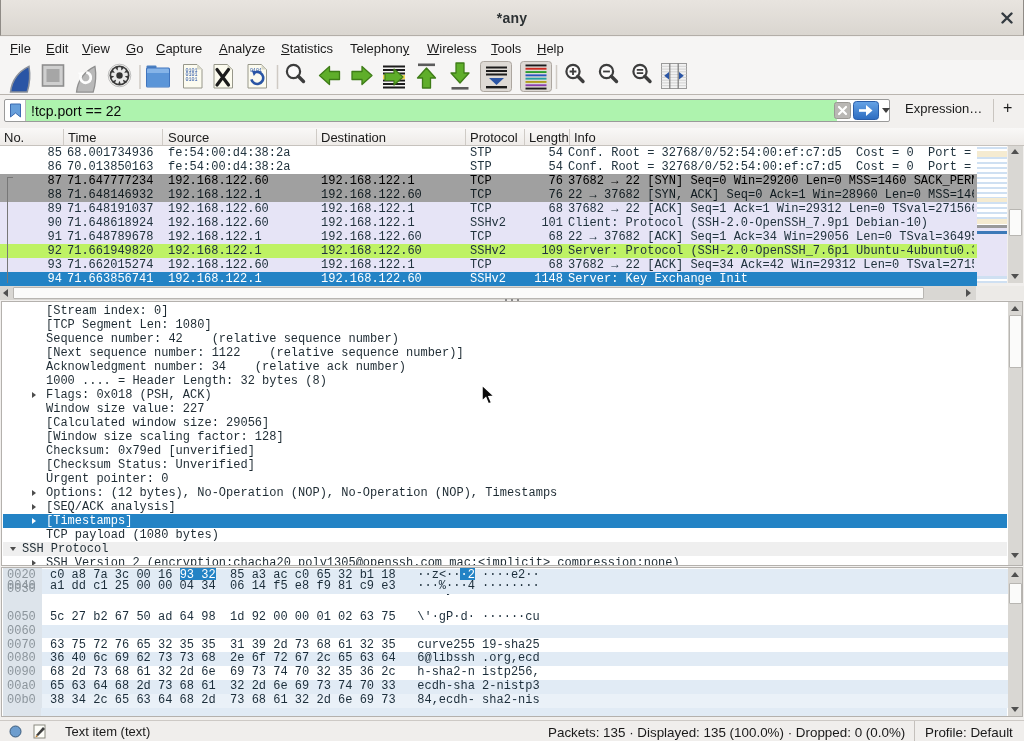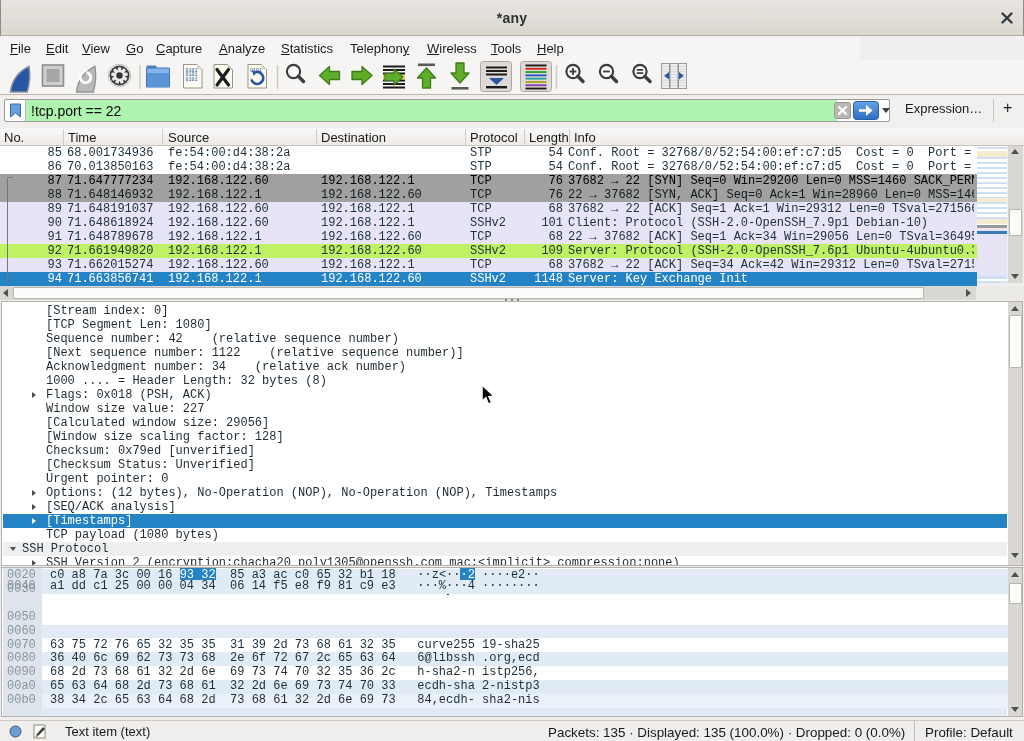--- a/index.html
+++ b/index.html
@@ -414,20 +414,21 @@
 <pre class="hx">80 18 00 e3 79 ed 00 00  01 01 08 0a d9 88 02 a0   ····y··· ········</pre>
     </div>
 <div class="hr" style="top:12px">
       <div class="abs" style="left:39px;top:0;width:966px;height:13.9px;background:#e1ebf5"></div>
       <pre class="off">0040</pre>
 <pre class="hx">a1 dd c1 25 00 00 04 34  06 14 f5 e8 f9 81 c9 e3   ···%···4 ········</pre>
     </div>
 <div class="hr" style="top:42.7px">
       <div class="abs" style="left:39px;top:0;width:966px;height:13.9px;background:#ffffff"></div>
       <pre class="off">0050</pre>
+<pre class="hx">5c 27 b2 67 50 ad 64 98  1d 92 00 00 01 02 63 75   \'·gP·d· ······cu</pre>
     </div>
 <div class="hr" style="top:56.6px">
       <div class="abs" style="left:39px;top:0;width:966px;height:13.9px;background:#e1ebf5"></div>
       <pre class="off">0060</pre>
     </div>
 <div class="hr" style="top:70.5px">
       <div class="abs" style="left:39px;top:0;width:966px;height:13.9px;background:#ffffff"></div>
       <pre class="off">0070</pre>
 <pre class="hx">63 75 72 76 65 32 35 35  31 39 2d 73 68 61 32 35   curve255 19-sha25</pre>
     </div>

